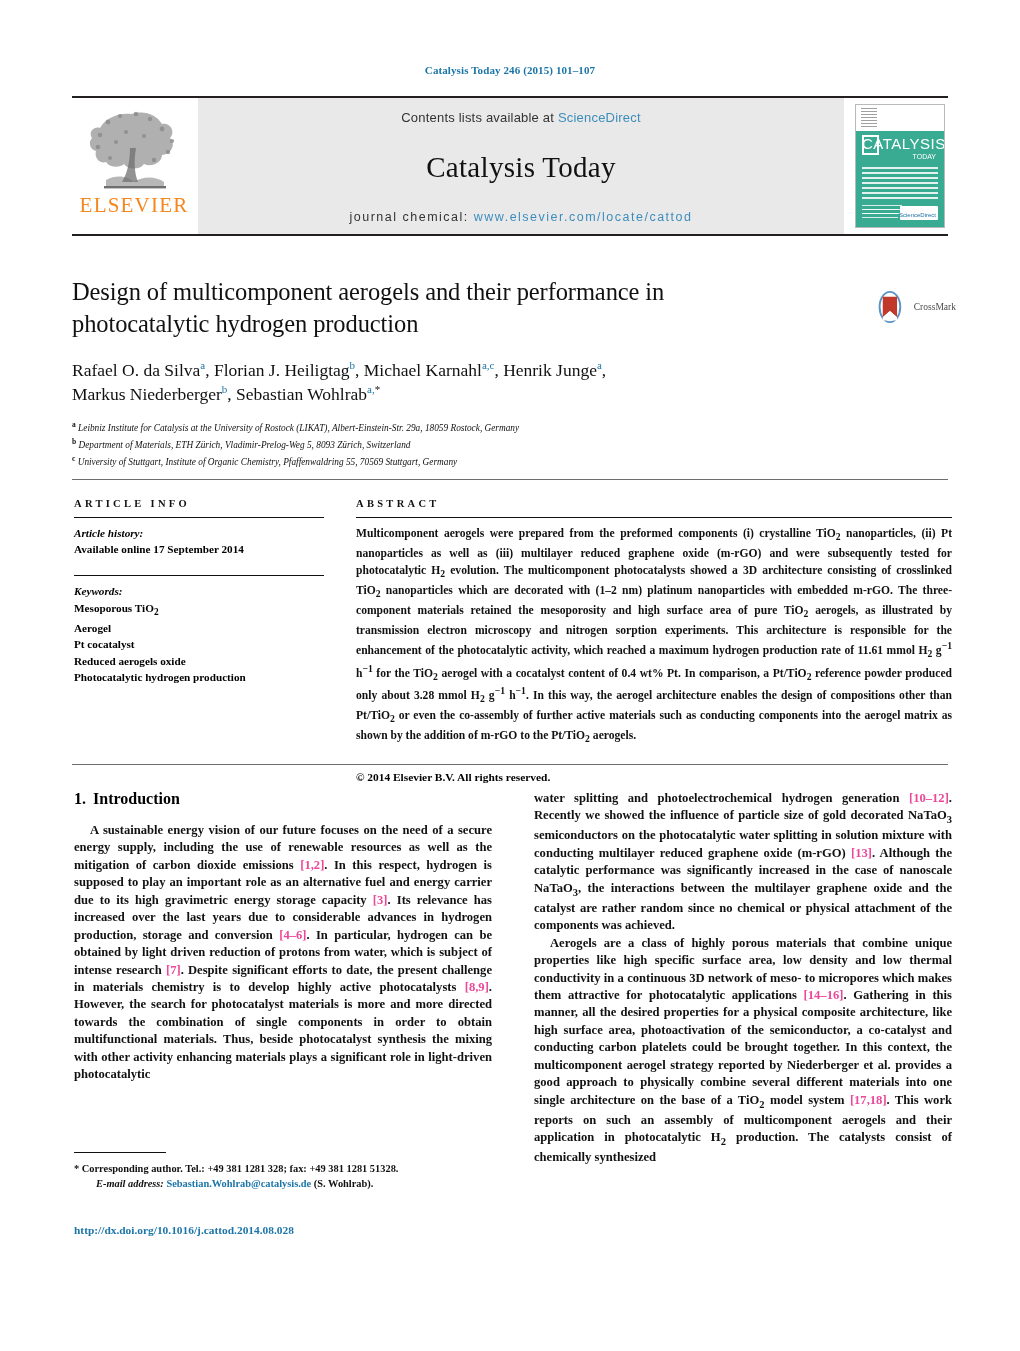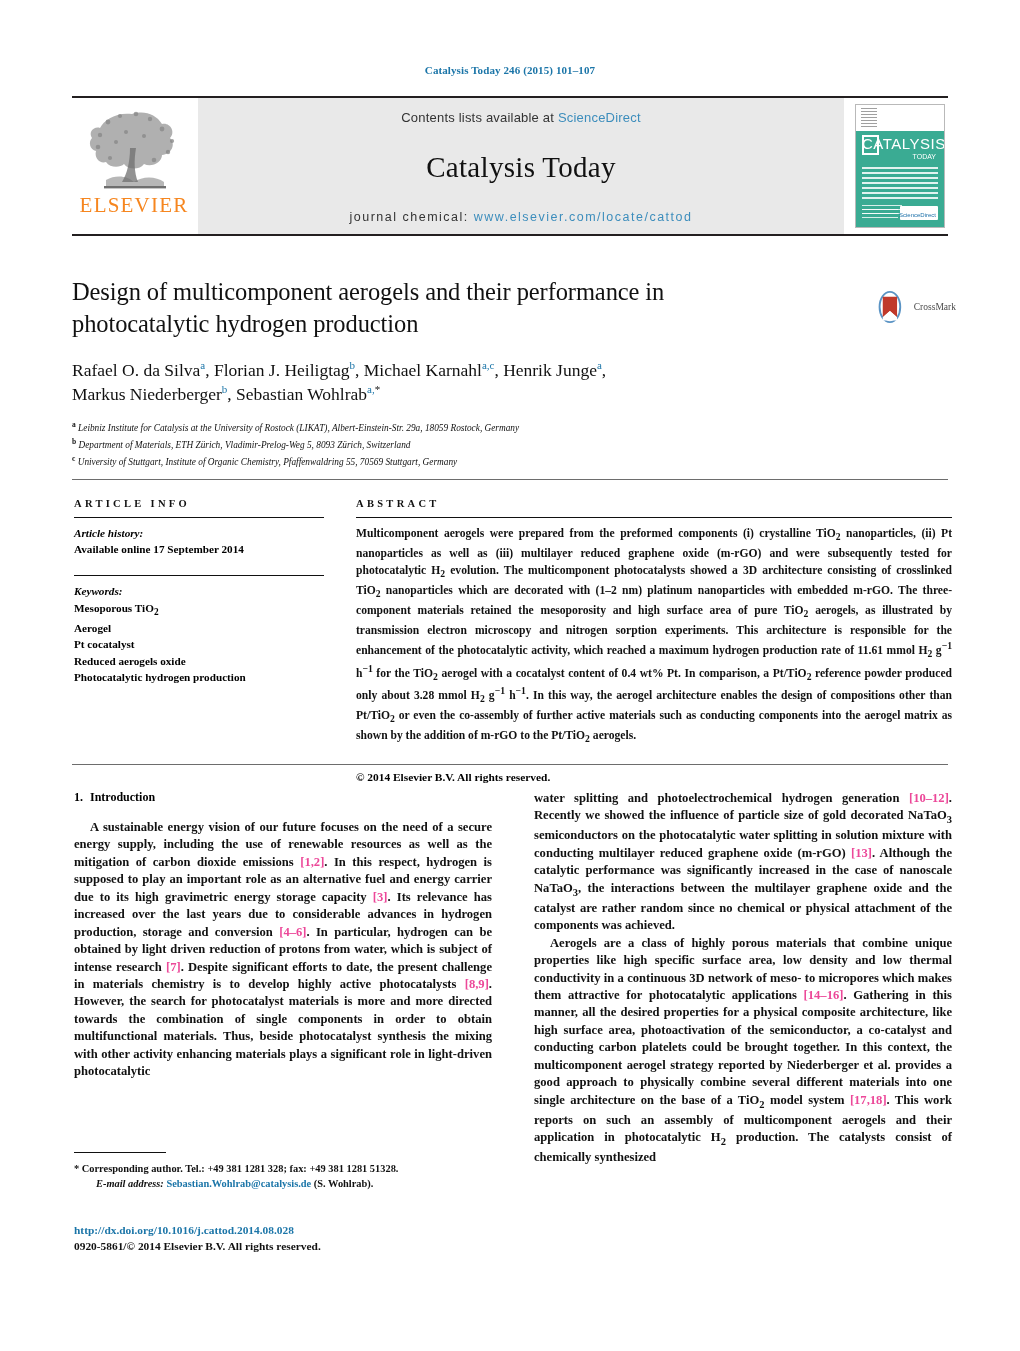--- a/index.html
+++ b/index.html
@@ -293,21 +293,21 @@
     left: 74px;
     top: 790px;
     width: 878px;
     display: flex;
     gap: 42px;
   }
   .col { width: 418px; }
   .h2 {
     font-family: "Liberation Serif", serif;
     font-weight: bold;
-    font-size: 12px;
+    font-size: 16px;
     margin: 0 0 14px 0;
   }
   .h2 .num { margin-right: 7px; }
   p.body {
     font-family: "Liberation Serif", serif;
     font-size: 12.6px;
     line-height: 1.385;
     text-align: justify;
     margin: 0;
     color: #111;
@@ -510,16 +510,15 @@
     <div class="fn-line">* Corresponding author. Tel.: +49 381 1281 328; fax: +49 381 1281 51328.</div>
     <div class="fn-line" style="padding-left:22px;text-indent:0;">
       <span class="it">E-mail address:</span>
       <span class="lnk">Sebastian.Wohlrab@catalysis.de</span>
       <span>(S. Wohlrab).</span>
     </div>
   </div>
 
   <div class="doi-block">
     <div class="doi-line">http://dx.doi.org/10.1016/j.cattod.2014.08.028</div>
-    <div class="issn-line">0920-5861/© 2014 Elsevier B.V. All rights reserved.</div>
   </div>
 
 </div>
 
 </body></html>

